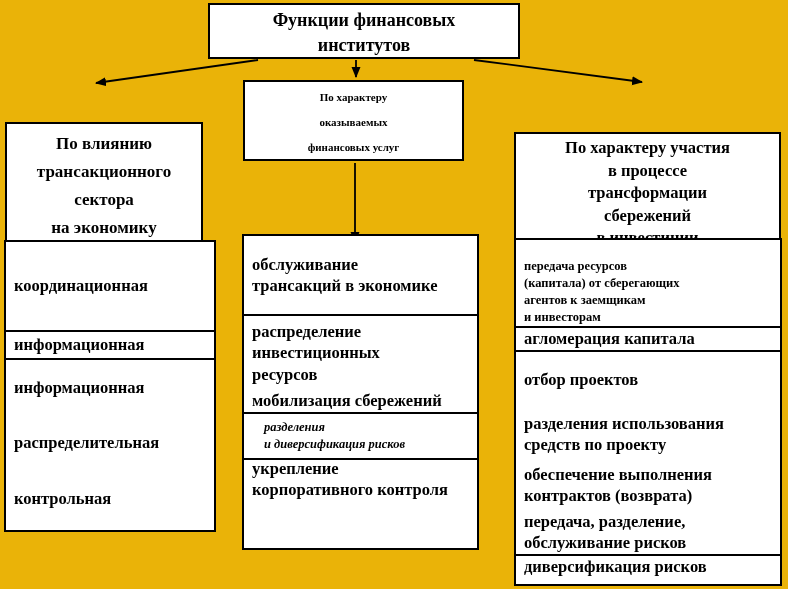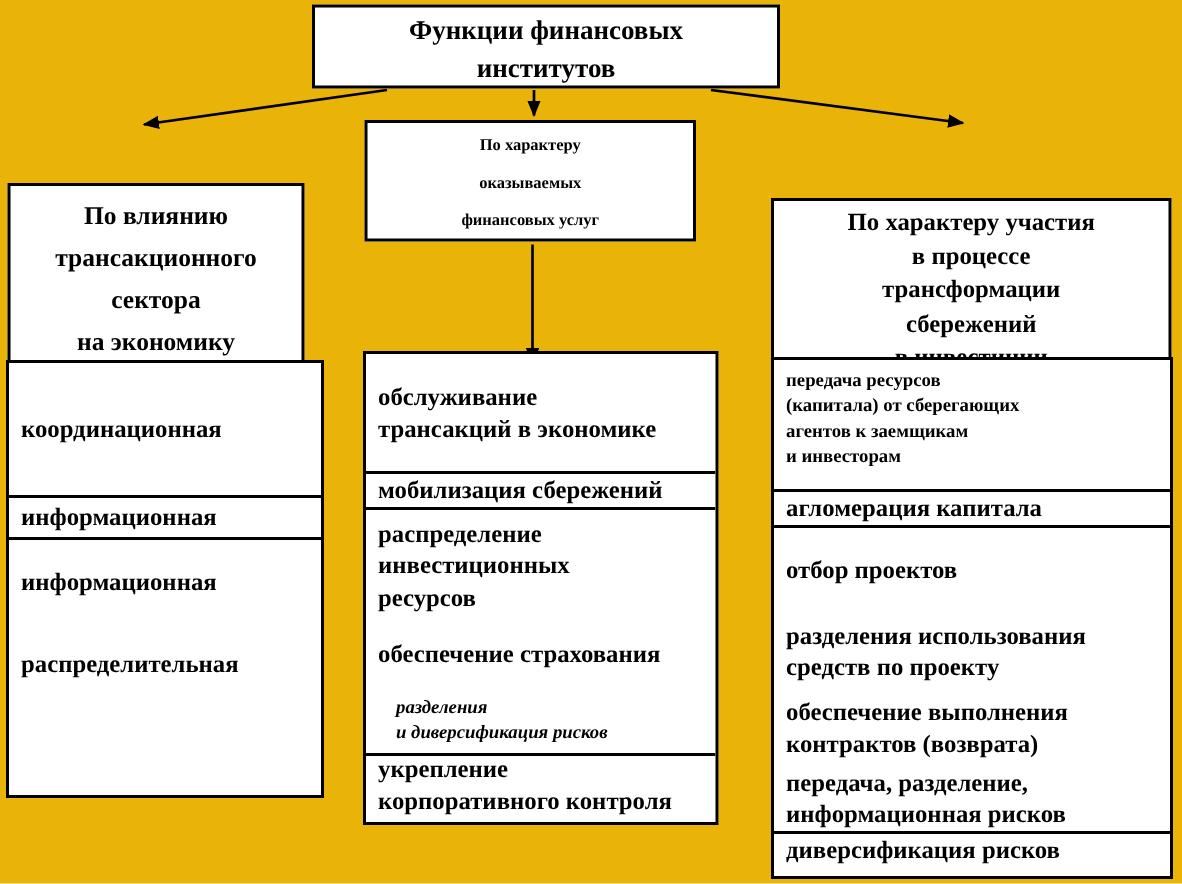--- a/index.html
+++ b/index.html
@@ -32,21 +32,21 @@
   .cell {
     display:flex;
     align-items:center;
     padding-left:8px;
     font-weight:bold;
     font-size:16.5px;
     line-height:1.3;
   }
   .cell.sep { border-bottom:2px solid #000; }
   .cell.small { font-size:12.5px; font-weight:600; line-height:17px; }
-  .cell.topalign { align-items:flex-start; padding-top:5px; }
+  .cell.topalign { align-items:flex-end; padding-top:5px; }
 </style>
 </head>
 <body>
 
 <div class="canvas">
 
   <svg class="arrows" width="788" height="589" viewBox="0 0 788 589">
     <defs>
       <marker id="ah" markerWidth="12" markerHeight="10" refX="10" refY="4.5" orient="auto" markerUnits="userSpaceOnUse">
         <polygon points="0 0, 11 4.5, 0 9" fill="#000"></polygon>
@@ -92,37 +92,37 @@
     </div>
     <div class="cell sep" style="height:28px">
       <span class="txt">информационная</span>
     </div>
     <div class="cell" style="height:55px">
       <span class="txt">информационная</span>
     </div>
     <div class="cell" style="height:56px">
       <span class="txt">распределительная</span>
     </div>
+    <div class="cell" style="height:55px">
+      <span class="txt">контрольная</span>
+    </div>
   </div>
 
   <div class="box list" style="left:242px;top:234px;width:237px;height:316px;">
     <div class="cell sep" style="height:80px">
       <span class="txt">обслуживание
 трансакций в экономике</span>
     </div>
-    <div class="cell sep" style="height:24px">
-      <span class="txt">мобилизация сбережений</span>
-    </div>
     <div class="cell" style="height:74px">
       <span class="txt">распределение
 инвестиционных
 ресурсов</span>
     </div>
-    <div class="cell" style="height:44px">
-      <span class="txt">обеспечение страхования</span>
+    <div class="cell sep" style="height:24px">
+      <span class="txt">мобилизация сбережений</span>
     </div>
     <div class="cell sep small" style="height:46px;padding-left:20px;font-style:italic;">
       <span class="txt">разделения
 и диверсификация рисков</span>
     </div>
     <div class="cell" style="height:38px">
       <span class="txt">укрепление
 корпоративного контроля</span>
     </div>
   </div>
@@ -143,20 +143,20 @@
     <div class="cell" style="height:52px">
       <span class="txt">разделения использования
 средств по проекту</span>
     </div>
     <div class="cell" style="height:50px">
       <span class="txt">обеспечение выполнения
 контрактов (возврата)</span>
     </div>
     <div class="cell sep" style="height:46px">
       <span class="txt">передача, разделение,
-информационная рисков</span>
+обслуживание рисков</span>
     </div>
     <div class="cell" style="height:22px">
       <span class="txt">диверсификация рисков</span>
     </div>
   </div>
 
 </div>
 
 </body></html>

